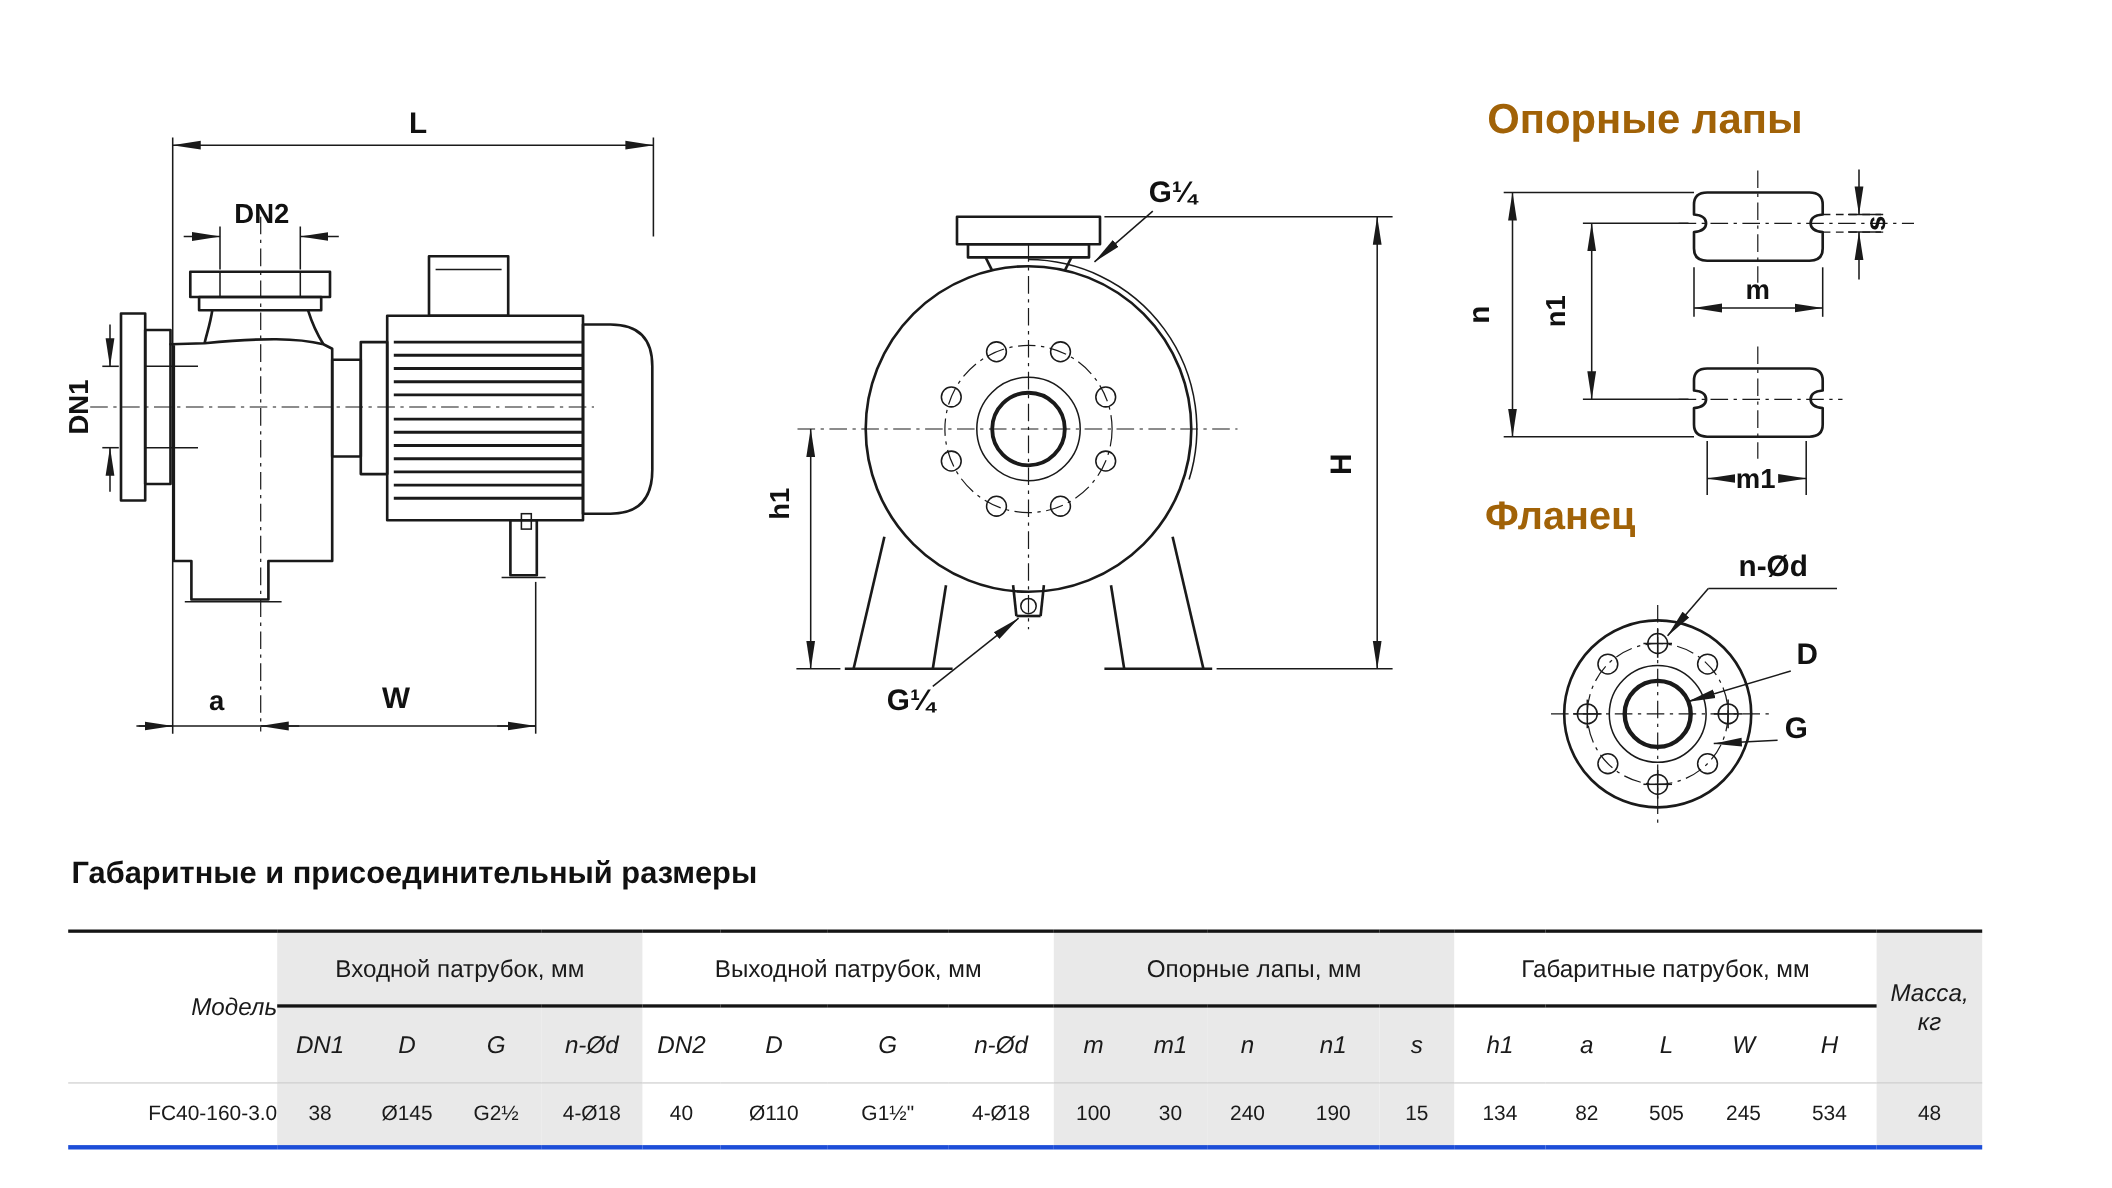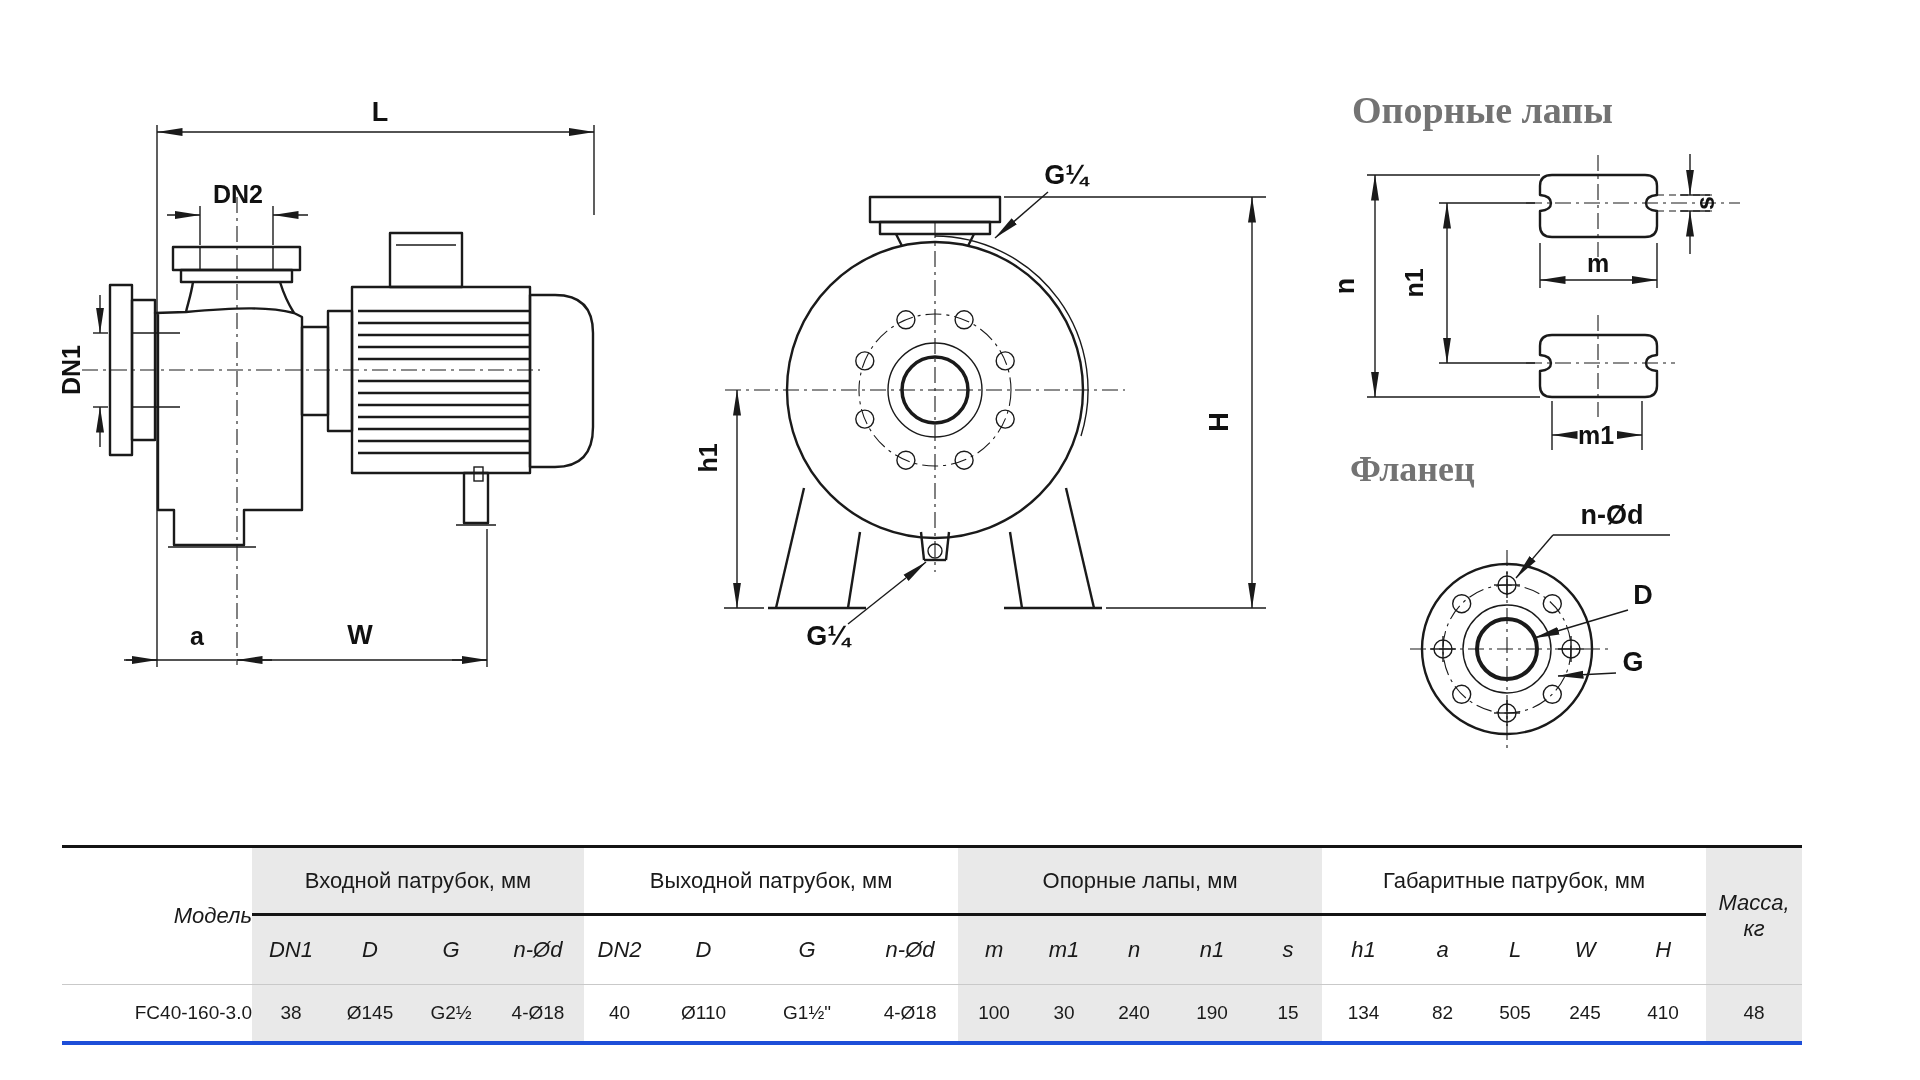--- a/index.html
+++ b/index.html
@@ -1,19 +1,19 @@
 <!DOCTYPE html>
 <html><head>
 <meta charset="utf-8">
 <style>
   html,body{margin:0;padding:0;background:#fff;}
   #page{position:relative;width:1920px;height:1080px;background:#ffffff;overflow:hidden;
         font-family:"Liberation Sans",sans-serif;color:#1a1a1a;}
   .abs{position:absolute;}
-  .draw-title{font-weight:bold;color:#737373;letter-spacing:0;font-family:Liberation Serif, serif;}
+  .draw-title{font-weight:bold;color:#a16207;letter-spacing:0;}
   svg text{font-family:"Liberation Sans",sans-serif;font-weight:bold;fill:#111;}
   svg .lbl{font-size:27px;}
   svg .lbl-sm{font-size:25px;}
   svg .outline{fill:none;stroke:#1a1a1a;stroke-width:2.4;stroke-linejoin:round;}
   svg .thin{fill:none;stroke:#1a1a1a;stroke-width:1.4;}
   svg .dim{fill:none;stroke:#1a1a1a;stroke-width:1.4;}
   svg .cl{fill:none;stroke:#1a1a1a;stroke-width:1.1;stroke-dasharray:16 5 3 5;}
   svg .dash{fill:none;stroke:#1a1a1a;stroke-width:1.2;stroke-dasharray:7 5;}
   svg .fin{stroke:#1a1a1a;stroke-width:2.6;}
   
@@ -287,20 +287,21 @@
     <g>
       <text class="lbl" x="243" y="134" text-anchor="middle">D</text>
       <line class="dim" x1="228" y1="140" x2="134" y2="168" marker-end="url(#ah)"></line>
     </g>
     <g>
       <text class="lbl" x="233" y="201" text-anchor="middle">G</text>
       <line class="dim" x1="216" y1="203" x2="158" y2="206" marker-end="url(#ah)"></line>
     </g>
   </svg>
 
+  <div class="abs tbl-title" style="left:65px;top:778px">Габаритные и присоединительный размеры</div>
 
   <div class="abs" style="left:62px;top:845px">
     <table id="size-table">
       <colgroup>
         <col style="width:190px">
         <col style="width:78px">
           <col style="width:80px">
           <col style="width:82px">
           <col style="width:92px">
         <col style="width:71px">
@@ -363,20 +364,20 @@
         <td>4-Ø18</td>
         <td class="gray">100</td>
         <td class="gray">30</td>
         <td class="gray">240</td>
         <td class="gray">190</td>
         <td class="gray">15</td>
         <td>134</td>
         <td>82</td>
         <td>505</td>
         <td>245</td>
-        <td>410</td>
+        <td>534</td>
         <td class="gray">48</td>
       </tr>
     </tbody>
       </table>
   </div>
 
 </div>
 
 </body></html>

